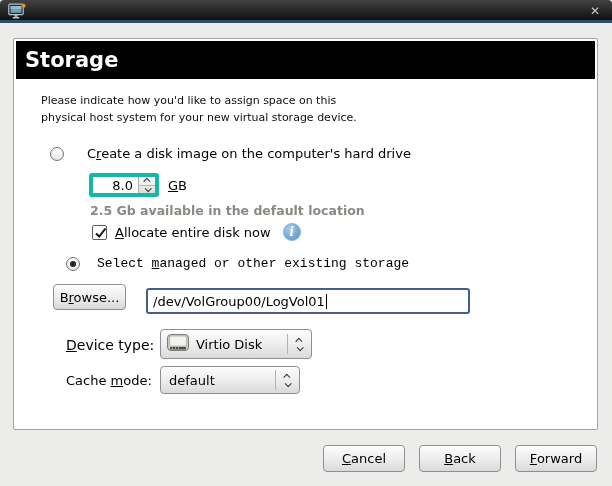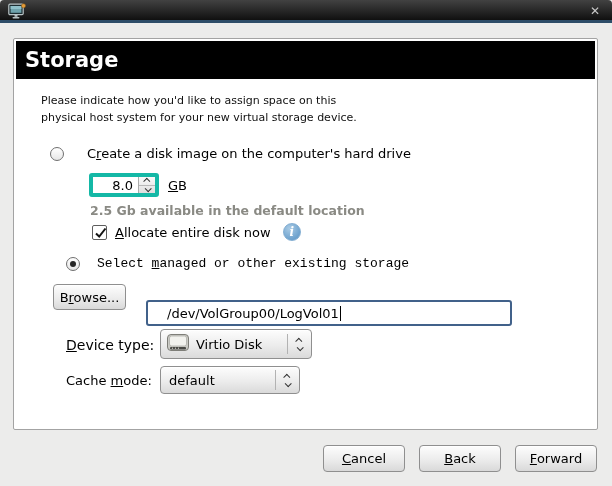--- a/index.html
+++ b/index.html
@@ -75,23 +75,23 @@
     border:1px solid #8f8f8f; border-radius:4px; font-size:13px; color:#000;
     display:flex; align-items:center; justify-content:center;
     box-shadow:inset 0 1px 0 rgba(255,255,255,.85); cursor:default; }
   .browse-btn { position:absolute; left:53px; top:284px; width:73px; height:26px; }
   .action-btn { position:absolute; top:445px; height:27px; }
   .btn-cancel  { left:323px; width:82px; }
   .btn-back    { left:419px; width:82px; }
   .btn-forward { left:515px; width:82px; }
 
   
-  .path-box { position:absolute; left:146px; top:300px; width:366px; height:26px;
+  .path-box { position:absolute; left:146px; top:288px; width:324px; height:26px;
     border:2px solid #41618a; border-radius:3px; background:#ffffff;
-    display:flex; align-items:center; padding-left:19px; font-size:13px; }
+    display:flex; align-items:center; padding-left:5px; font-size:13px; }
   .caret { width:1px; height:15px; background:#000; margin-left:1px; }
 
   
   .combo { position:absolute; background:linear-gradient(#fdfdfd,#ececec 55%,#dadada);
     border:1px solid #8f8f8f; border-radius:4px; display:flex; align-items:center;
     font-size:13px; box-shadow:inset 0 1px 0 rgba(255,255,255,.85); cursor:default; }
   .combo-device { left:160px; top:329px; width:152px; height:30px; padding-left:6px; }
   .combo-cache  { left:160px; top:366px; width:140px; height:28px; padding-left:8px; }
   .combo .combo-label { margin-left:7px; }
   .combo-cache .combo-label { margin-left:0; }

